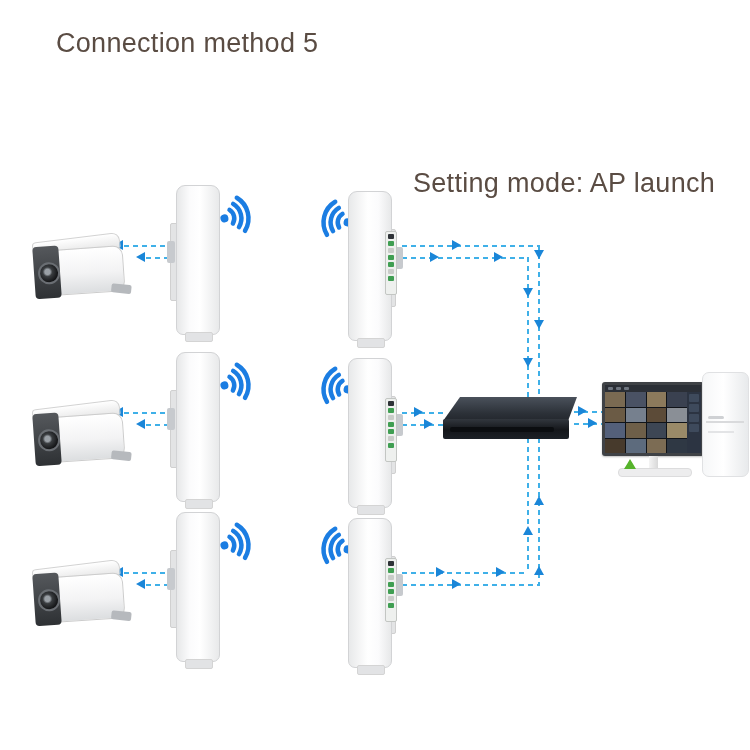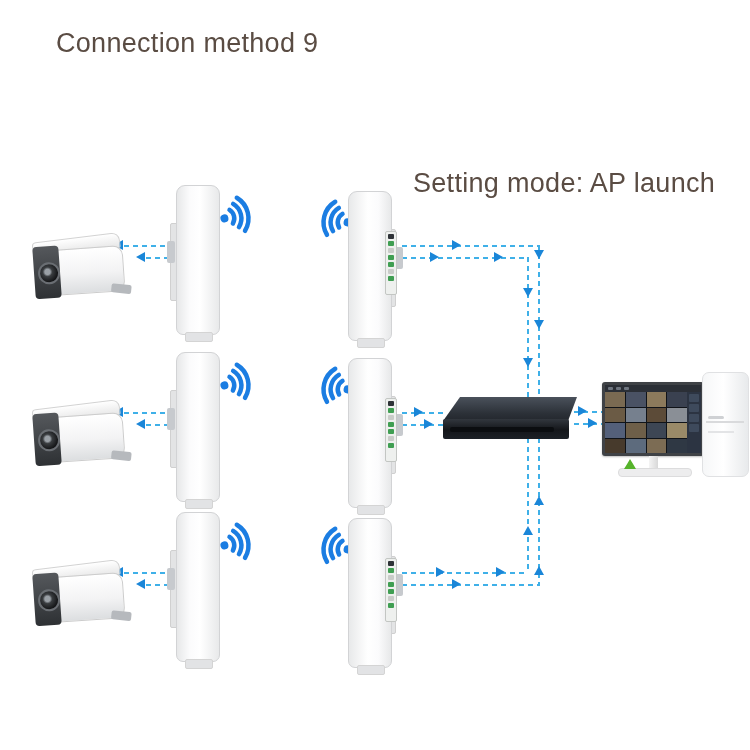--- a/index.html
+++ b/index.html
@@ -115,21 +115,21 @@
   .tower-handle{position:absolute;left:5px;top:43px;width:16px;height:3px;background:#cfd1d4;border-radius:2px;}
   .tower-vent{position:absolute;left:5px;top:58px;width:26px;height:2px;background:#e3e4e6;}
 
   .tile{width:100%;height:100%;}
 </style>
 </head>
 <body>
 
 <div id="canvas">
 
-  <div class="label" id="title-main">Connection method 9</div>
+  <div class="label" id="title-main">Connection method 5</div>
   <div class="label" id="label-ap">Setting mode: AP launch</div>
 
   <div class="row row1">
     <div class="cam">
       <div class="cam-shield"></div>
       <div class="cam-body"></div>
       <div class="cam-hood">
         <div class="cam-lens"></div>
       </div>
       <div class="cam-mount"></div>

